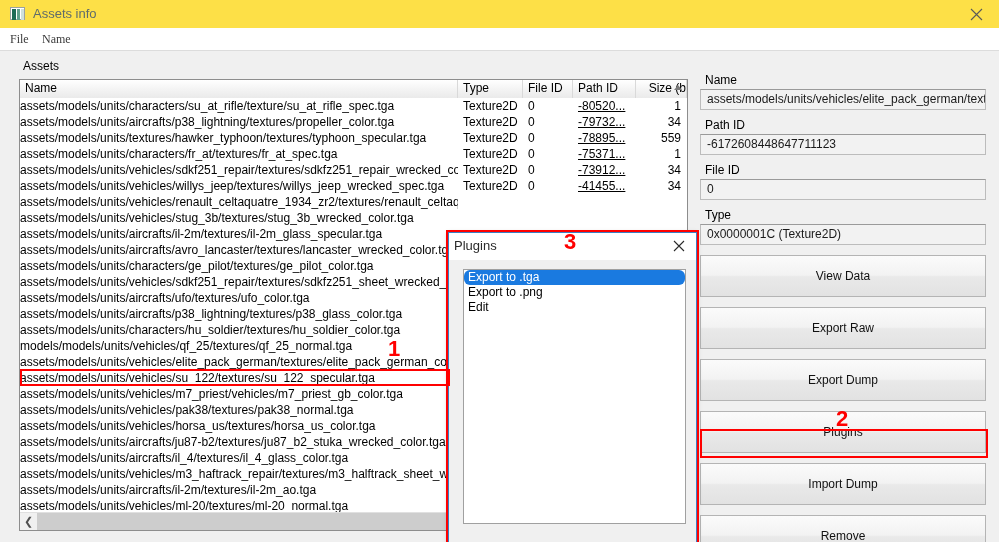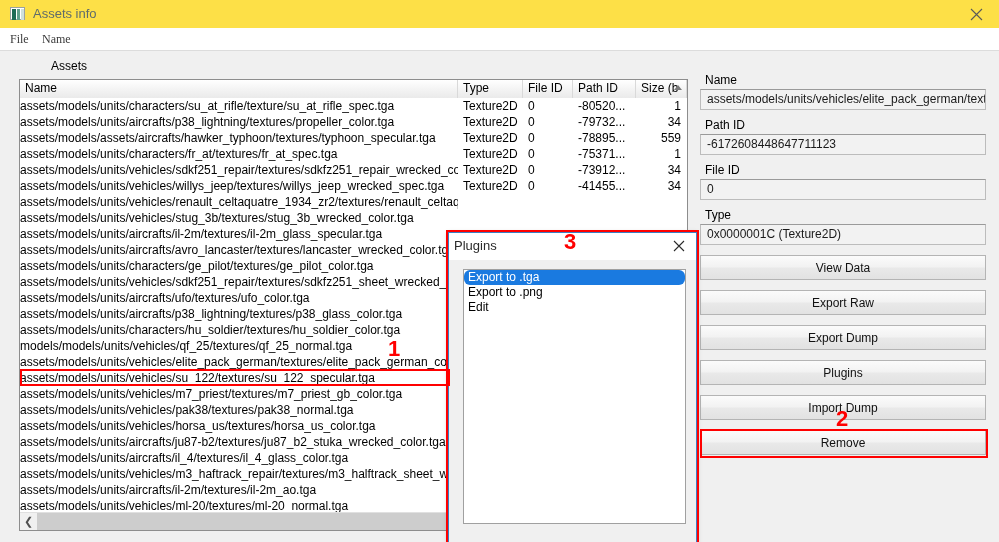--- a/index.html
+++ b/index.html
@@ -87,21 +87,20 @@
     background: #f0f0f0;
     border-top: 1px solid #dcdcdc;
   }
 
   
   #assets-label {
     position: absolute;
     left: 23px; top: 8px;
     font-size: 12px;
     color: #000;
-    margin-left: 28px;
   }
 
   
   #listview {
     position: absolute;
     left: 19px; top: 28px;
     width: 669px; height: 452px;
     background: #ffffff;
     border: 1px solid #8d8d8d;
     box-sizing: border-box;
@@ -127,21 +126,21 @@
     background: linear-gradient(to bottom,#ffffff 0%,#f3f3f3 55%,#eaeaea 100%);
     color: #000;
     overflow: hidden;
     white-space: nowrap;
     position: relative;
   }
   .hcell.c-name { width: 438px; }
   .hcell.c-type { width: 65px; }
   .hcell.c-fileid { width: 50px; }
   .hcell.c-pathid { width: 63px; }
-  .hcell.c-size { width: 51px; }
+  .hcell.c-size { width: 51px; text-align: right; }
   .hcell .sortarrow {
     position: absolute;
     right: 4px; top: 5px;
     width: 0; height: 0;
     border-left: 4px solid transparent;
     border-right: 4px solid transparent;
     border-bottom: 5px solid #7a7a7a;
   }
 
   #list-body {
@@ -155,21 +154,21 @@
     display: flex;
     height: 16px;
     line-height: 16px;
     font-size: 12px;
     white-space: nowrap;
   }
   .cell { box-sizing: border-box; overflow: hidden; white-space: nowrap; }
   .cell.c-name  { width: 438px; }
   .cell.c-type  { width: 65px;  padding-left: 5px; }
   .cell.c-fileid{ width: 50px;  padding-left: 5px; }
-  .cell.c-pathid{ width: 63px;  padding-left: 5px; }
+  .cell.c-pathid{ width: 63px;  padding-left: 5px; text-decoration: underline; }
   .cell.c-size  { width: 51px;  padding-right: 6px; text-align: right; }
 
   
   #list-hscroll {
     position: absolute;
     left: 0; bottom: 0;
     width: 100%; height: 17px;
     background: #f0f0f0;
     border-top: 1px solid #e0e0e0;
     display: flex;
@@ -213,21 +212,21 @@
     padding: 0 0 0 6px;
     font-size: 12px;
     font-family: "Liberation Sans", sans-serif;
     color: #1a1a1a;
     margin-bottom: 8px;
     white-space: nowrap;
     overflow: hidden;
   }
   .panel-btn {
     width: 286px;
-    height: 25px;
+    height: 42px;
     margin-top: 10px;
     background: linear-gradient(to bottom,#fbfbfb 0%,#f2f2f2 48%,#e9e9e9 52%,#e2e2e2 100%);
     border: 1px solid #b4b4b4;
     box-sizing: border-box;
     font-size: 12px;
     font-family: "Liberation Sans", sans-serif;
     color: #111;
     display: flex;
     align-items: center;
     justify-content: center;
@@ -356,21 +355,21 @@
           <div class="cell c-size">1</div>
         </div>
         <div class="row">
           <div class="cell c-name">assets/models/units/aircrafts/p38_lightning/textures/propeller_color.tga</div>
           <div class="cell c-type">Texture2D</div>
           <div class="cell c-fileid">0</div>
           <div class="cell c-pathid">-79732...</div>
           <div class="cell c-size">34</div>
         </div>
         <div class="row">
-          <div class="cell c-name">assets/models/assets/aircrafts/hawker_typhoon/textures/typhoon_specular.tga</div>
+          <div class="cell c-name">assets/models/units/textures/hawker_typhoon/textures/typhoon_specular.tga</div>
           <div class="cell c-type">Texture2D</div>
           <div class="cell c-fileid">0</div>
           <div class="cell c-pathid">-78895...</div>
           <div class="cell c-size">559</div>
         </div>
         <div class="row">
           <div class="cell c-name">assets/models/units/characters/fr_at/textures/fr_at_spec.tga</div>
           <div class="cell c-type">Texture2D</div>
           <div class="cell c-fileid">0</div>
           <div class="cell c-pathid">-75371...</div>
@@ -468,21 +467,21 @@
           <div class="cell c-size"></div>
         </div>
         <div class="row">
           <div class="cell c-name">assets/models/units/vehicles/su_122/textures/su_122_specular.tga</div>
           <div class="cell c-type"></div>
           <div class="cell c-fileid"></div>
           <div class="cell c-pathid"></div>
           <div class="cell c-size"></div>
         </div>
         <div class="row">
-          <div class="cell c-name">assets/models/units/vehicles/m7_priest/textures/m7_priest_gb_color.tga</div>
+          <div class="cell c-name">assets/models/units/vehicles/m7_priest/vehicles/m7_priest_gb_color.tga</div>
           <div class="cell c-type"></div>
           <div class="cell c-fileid"></div>
           <div class="cell c-pathid"></div>
           <div class="cell c-size"></div>
         </div>
         <div class="row">
           <div class="cell c-name">assets/models/units/vehicles/pak38/textures/pak38_normal.tga</div>
           <div class="cell c-type"></div>
           <div class="cell c-fileid"></div>
           <div class="cell c-pathid"></div>

